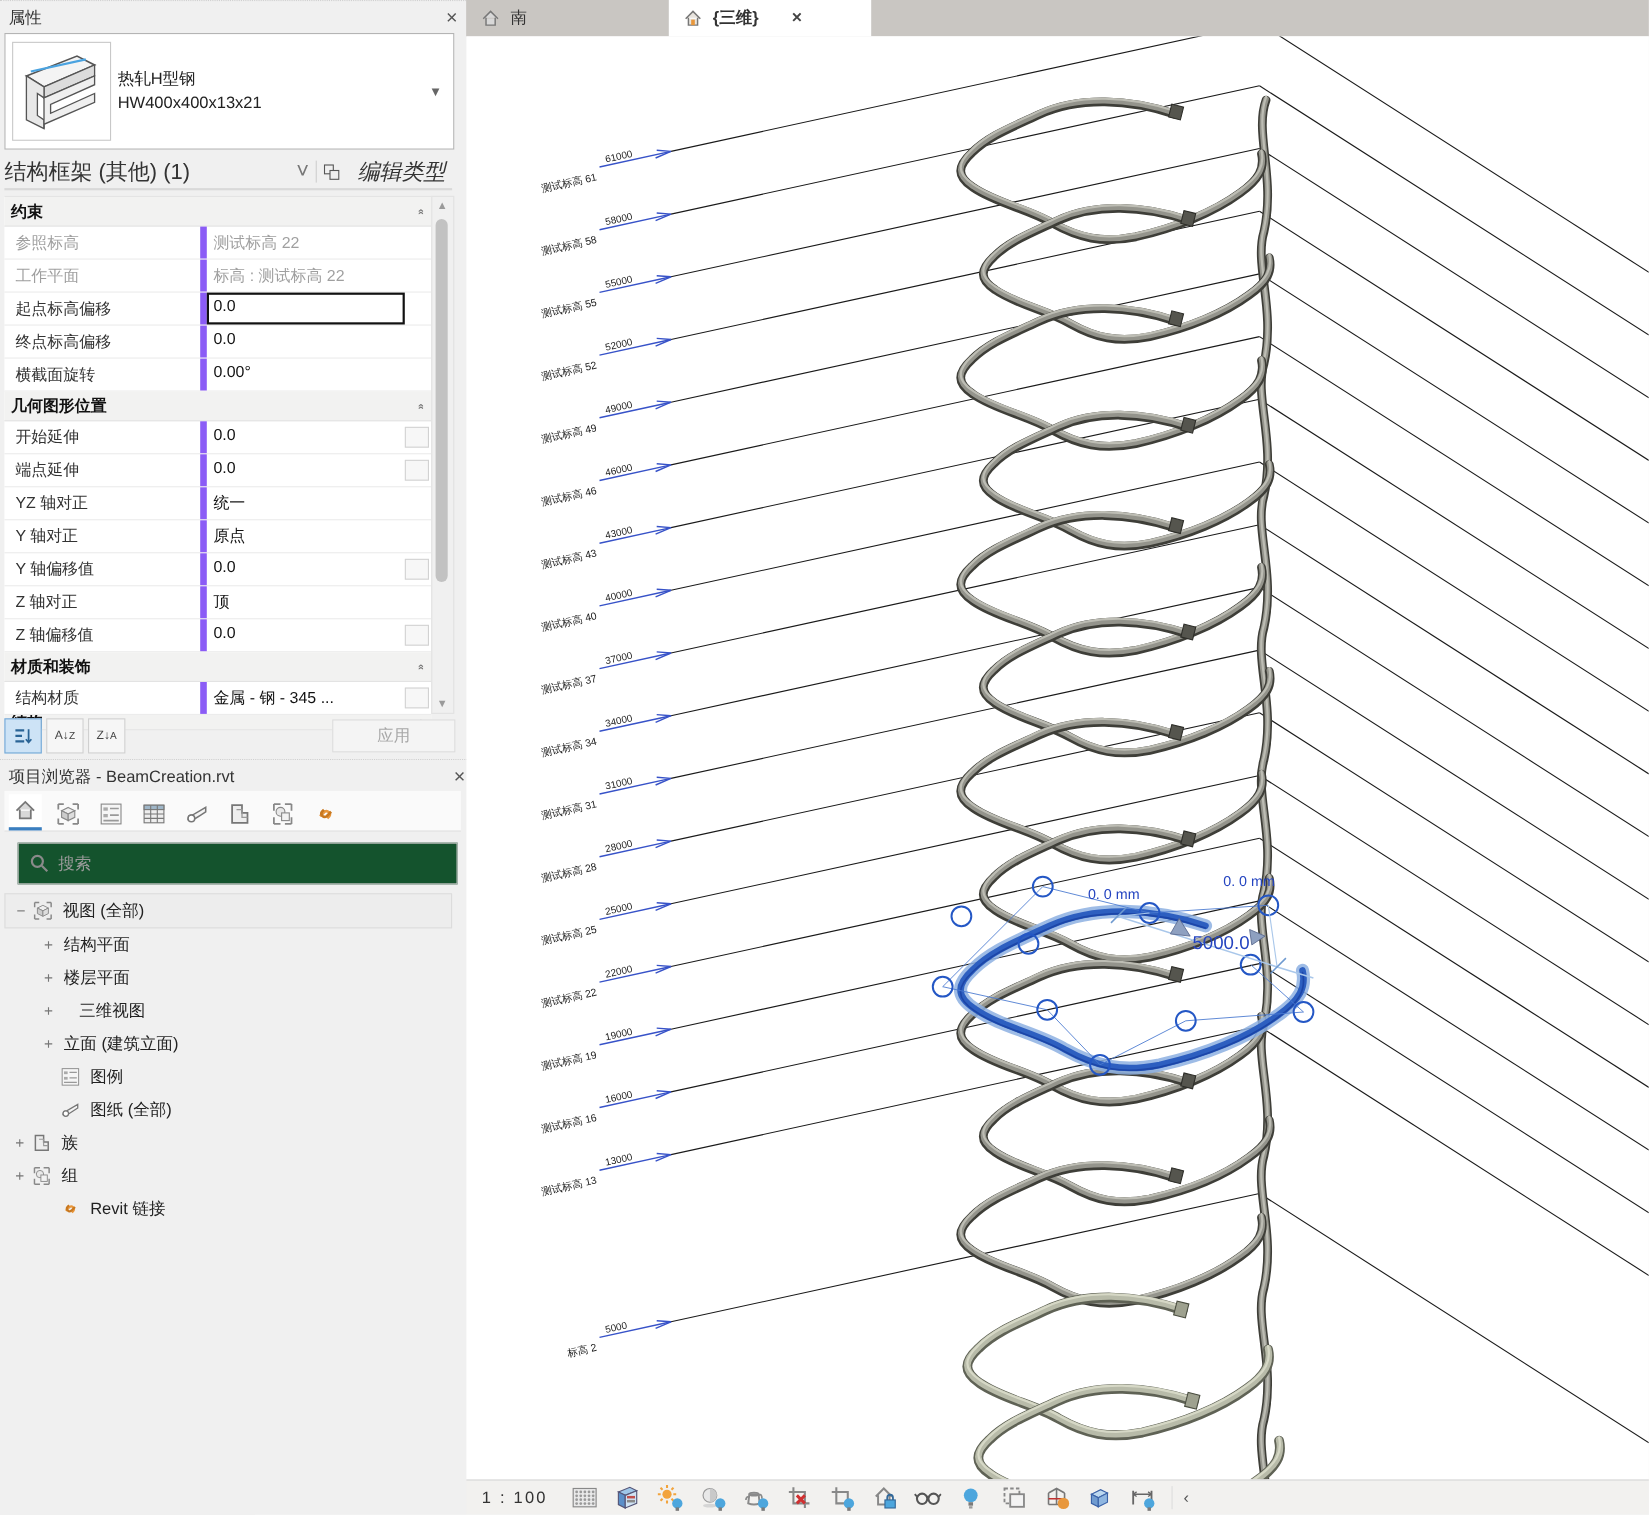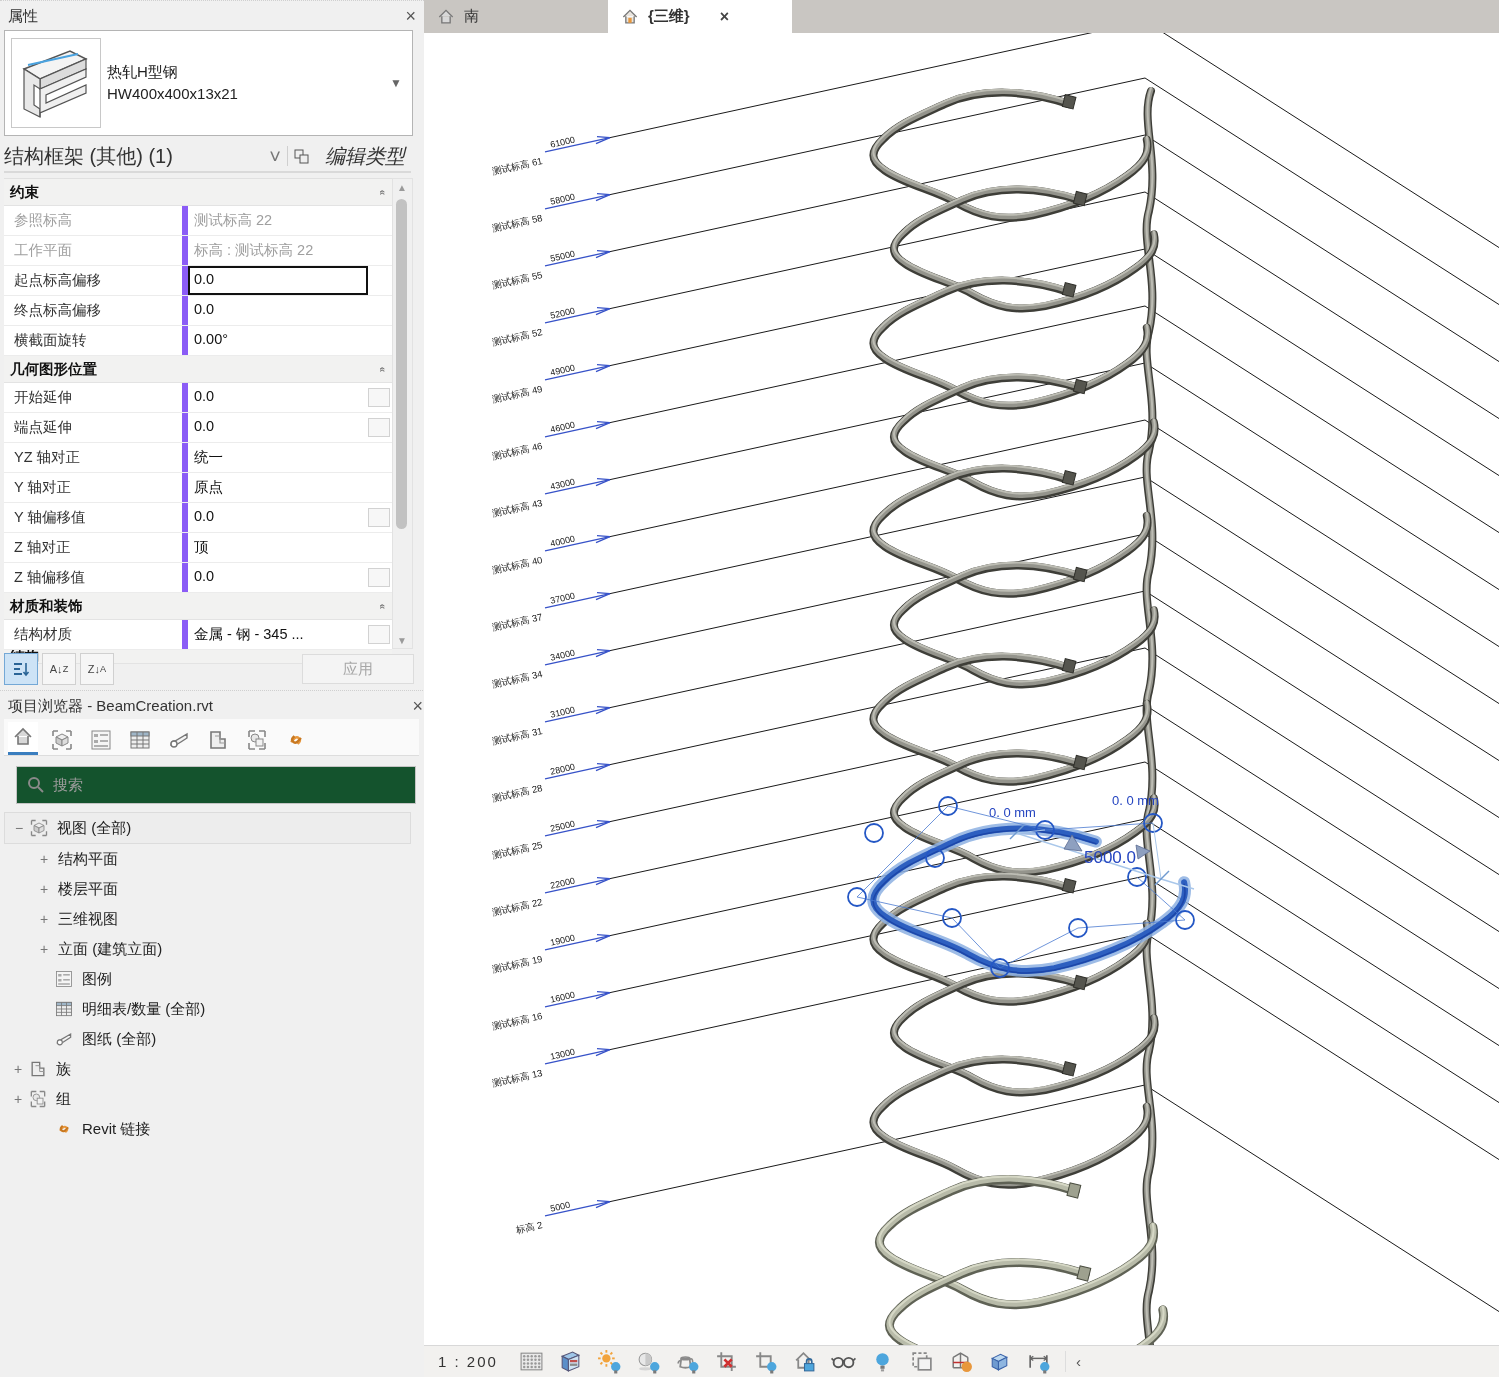--- a/index.html
+++ b/index.html
@@ -293,53 +293,39 @@
       <div class="trow" style="padding-left: 32px;">
         <span class="exp">+</span>
         <span style="margin-left: 6px;">结构平面</span>
       </div>
       <div class="trow" style="padding-left: 32px;">
         <span class="exp">+</span>
         <span style="margin-left: 6px;">楼层平面</span>
       </div>
       <div class="trow" style="padding-left: 32px;">
         <span class="exp">+</span>
-        <span style="margin-left: 6px;">三维视图</span>
+        <span style="margin-left: 20px;">三维视图</span>
       </div>
       <div class="trow" style="padding-left: 32px;">
         <span class="exp">+</span>
         <span style="margin-left: 6px;">立面 (建筑立面)</span>
       </div>
       <div class="trow" style="padding-left: 32px;">
         <span class="exp"></span>
         <span class="ticon">
           <svg width="20" height="20" viewBox="0 0 24 24">
             <rect x="3" y="3" width="18" height="18" fill="#f5f5f5" stroke="#888"></rect>
             <rect x="5" y="6" width="4" height="3" fill="#aaa"></rect>
             <line x1="11" y1="7" x2="19" y2="7" stroke="#999" stroke-width="1.5"></line>
             <rect x="5" y="12" width="4" height="3" fill="#aaa"></rect>
             <line x1="11" y1="13" x2="19" y2="13" stroke="#999" stroke-width="1.5"></line>
             <line x1="5" y1="18" x2="19" y2="18" stroke="#999" stroke-width="1.5"></line>
           </svg>
         </span>
         <span style="margin-left: 6px;">图例</span>
-      </div>
-      <div class="trow" style="padding-left: 32px;">
-        <span class="exp"></span>
-        <span class="ticon">
-          <svg width="20" height="20" viewBox="0 0 24 24">
-            <rect x="3" y="4" width="18" height="16" fill="#eee" stroke="#777"></rect>
-            <rect x="3" y="4" width="18" height="4" fill="#9fb6c8" stroke="#777"></rect>
-            <line x1="9" y1="4" x2="9" y2="20" stroke="#777"></line>
-            <line x1="15" y1="4" x2="15" y2="20" stroke="#777"></line>
-            <line x1="3" y1="12" x2="21" y2="12" stroke="#777"></line>
-            <line x1="3" y1="16" x2="21" y2="16" stroke="#777"></line>
-          </svg>
-        </span>
-        <span style="margin-left: 6px;">明细表/数量 (全部)</span>
       </div>
       <div class="trow" style="padding-left: 32px;">
         <span class="exp"></span>
         <span class="ticon">
           <svg width="20" height="20" viewBox="0 0 24 24">
             <path d="M4 17 Q4 13 8 13 L20 6 L20 10 Q14 14 9 17 Z" fill="#f4f4f4" stroke="#777" stroke-width="1.4"></path>
             <circle cx="7" cy="16" r="3" fill="#fff" stroke="#777" stroke-width="1.4"></circle>
           </svg>
         </span>
         <span style="margin-left: 6px;">图纸 (全部)</span>
@@ -656,21 +642,21 @@
         <polygon points="648,802 658,818 640,816" fill="#8ea0c0" stroke="#5a6a90" stroke-width="0.8"></polygon>
         <polygon points="712,812 726,818 714,826" fill="#8ea0c0" stroke="#5a6a90" stroke-width="0.8"></polygon>
         <text x="565" y="784" font-size="13" fill="#2444c0">0. 0 mm</text>
         <text x="688" y="772" font-size="13" fill="#2444c0">0. 0 mm</text>
         <text x="660" y="830" font-size="17" fill="#2444c0">5000.0</text>
       </g>
     </svg>
   </div>
 
 <div id="viewbar" class="abs">
-  <span id="scale-label">1 : 200</span>
+  <span id="scale-label">1 : 100</span>
   <span id="vb-icons" style="display:flex;gap:13px;align-items:center;">
       <span class="vb-icon">
         <svg width="25" height="25" viewBox="0 0 24 24">
           <rect x="2" y="4" width="20" height="16" fill="#e9e9e9" stroke="#888"></rect>
           <circle cx="5" cy="7" r="1.2" fill="#999"></circle>
           <circle cx="5" cy="10.4" r="1.2" fill="#999"></circle>
           <circle cx="5" cy="13.8" r="1.2" fill="#999"></circle>
           <circle cx="5" cy="17.2" r="1.2" fill="#999"></circle>
           <circle cx="8.6" cy="7" r="1.2" fill="#999"></circle>
           <circle cx="8.6" cy="10.4" r="1.2" fill="#999"></circle>

